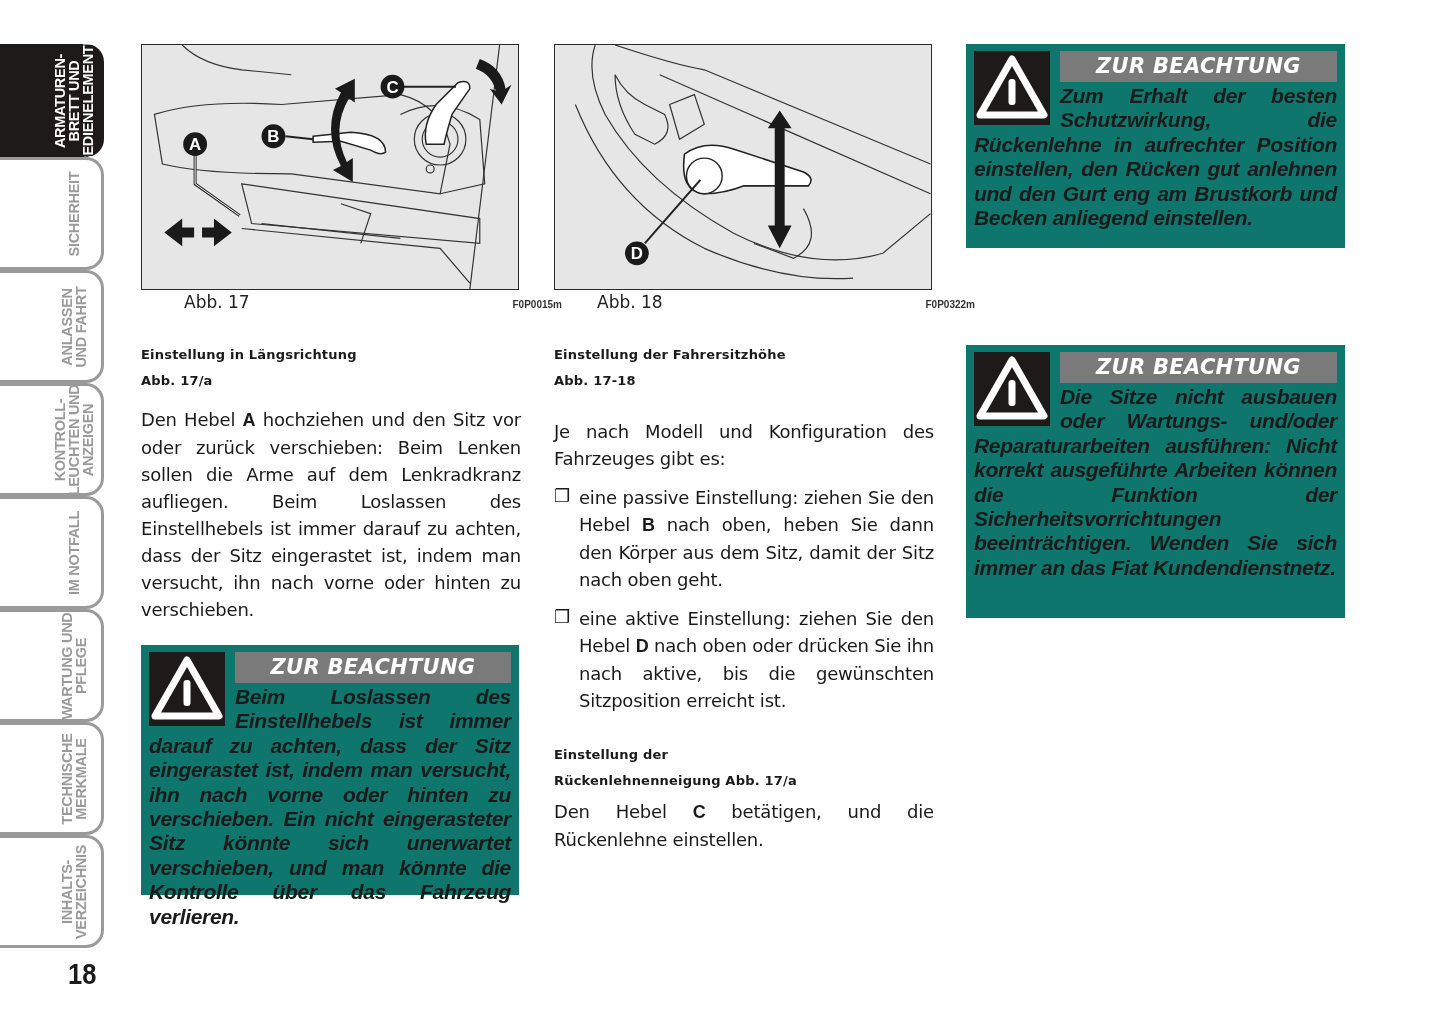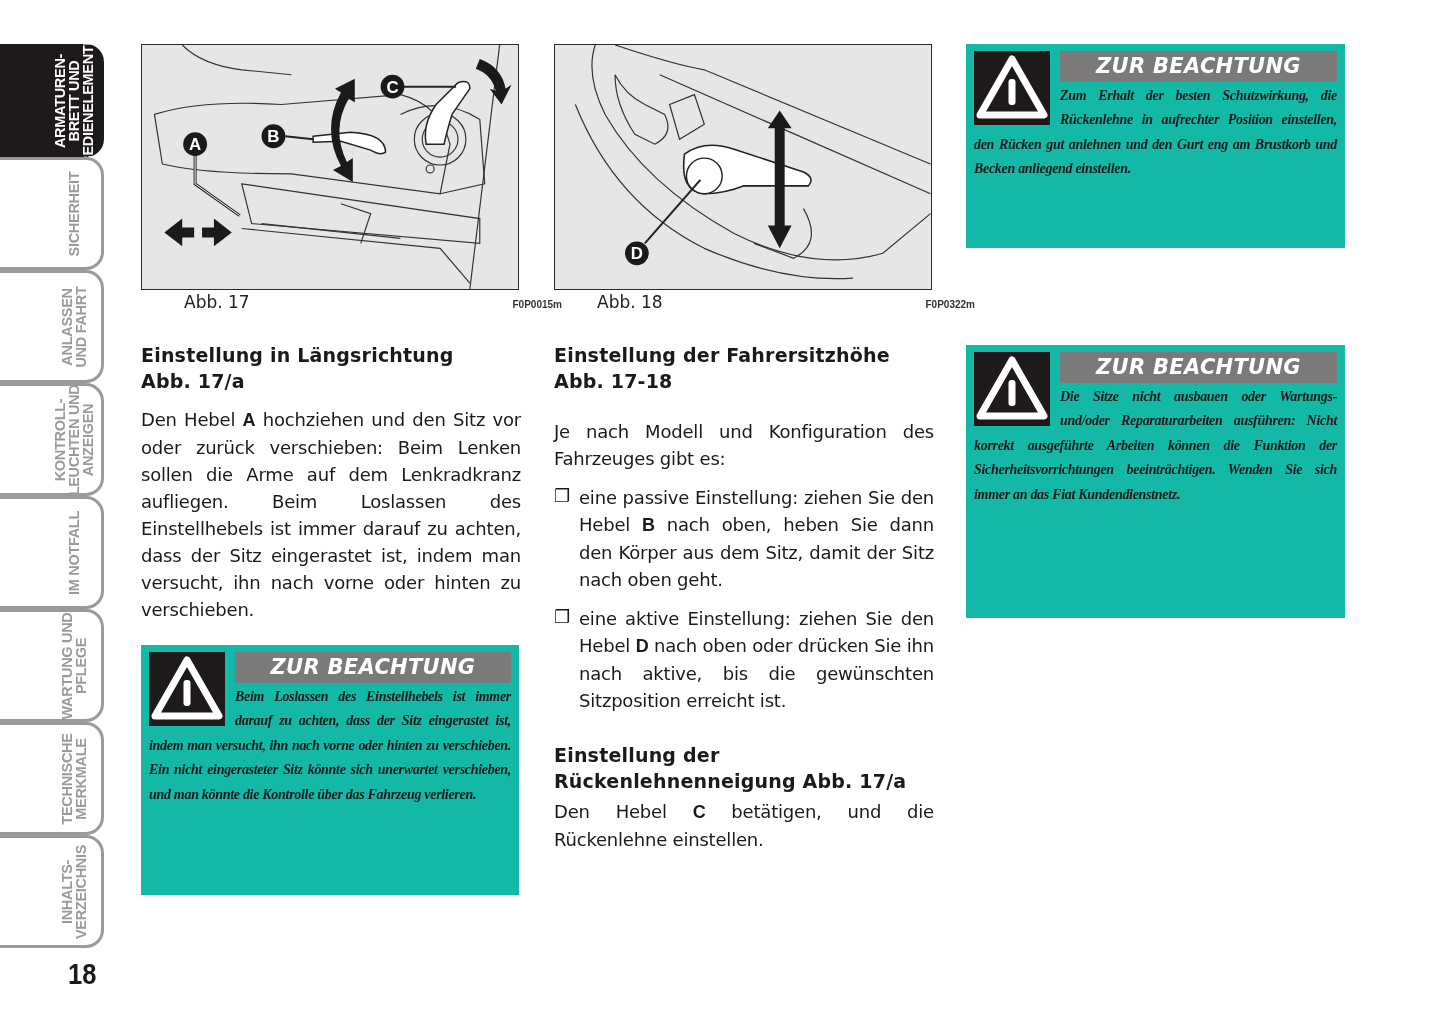--- a/index.html
+++ b/index.html
@@ -47,51 +47,51 @@
   }
   .figure svg { position: absolute; left: 0; top: 0; width: 100%; height: 100%; }
   .caption-row {
     display: flex; justify-content: space-between; align-items: baseline;
     margin-top: 2px; width: 378px; margin-left: 43px;
   }
   .caption { font-size: 17px; color: #222; }
   .code { font-family: "Liberation Sans", sans-serif; font-weight: bold; font-size: 10px; color: #333; }
 
   h2 {
-    font-size: 19px; font-weight: bold; margin: 0; line-height: 26px; color: #1a1a1a;
+    font-size: 13px; font-weight: bold; margin: 0; line-height: 26px; color: #1a1a1a;
     letter-spacing: 0.2px;
   }
   p.body {
     font-size: 18px; line-height: 27px; margin: 0; text-align: justify;
     letter-spacing: -0.2px; color: #1a1a1a;
   }
   .bullet { display: flex; margin: 0; }
   .bullet .box { width: 25px; flex: none; font-size: 18px; line-height: 24.4px; }
   .bullet p { flex: 1; }
   b.lever { font-family: "Liberation Sans", sans-serif; font-weight: bold; }
 
   
   .warn {
-    position: absolute; background: #14b8a6; box-sizing: border-box;
+    position: absolute; background: #0f766e; box-sizing: border-box;
     padding: 7px 8px 10px 8px;
   }
   .warn-icon {
     float: left; width: 76px; height: 74px; background: #1e1a1a;
     margin: 0 10px 0 0; position: relative;
   }
   .warn-icon svg { position: absolute; left: 0; top: 0; width: 76px; height: 74px; }
   .warn-title {
     display: block; margin-left: 86px; background: #7a7a7a; color: #ffffff;
     font-family: "DejaVu Sans", sans-serif; font-style: italic; font-weight: bold;
     font-size: 21px; line-height: 31px; height: 31px; text-align: center;
     letter-spacing: 0.3px;
   }
   .warn-text {
-    font-family: Liberation Serif, serif; font-style: italic; font-weight: bold;
-    font-size: 14px; line-height: 24.4px; text-align: justify; margin: 2px 0 0 0;
+    font-family: Liberation Sans, sans-serif; font-style: italic; font-weight: bold;
+    font-size: 21px; line-height: 24.4px; text-align: justify; margin: 2px 0 0 0;
     color: #1a1a1a; letter-spacing: -0.3px;
   }
 </style>
 </head>
 <body>
 
 <nav class="tabs">
   <div class="tab active" style="top:0px;">
     <span class="tab-label">ARMATUREN-
 BRETT UND

